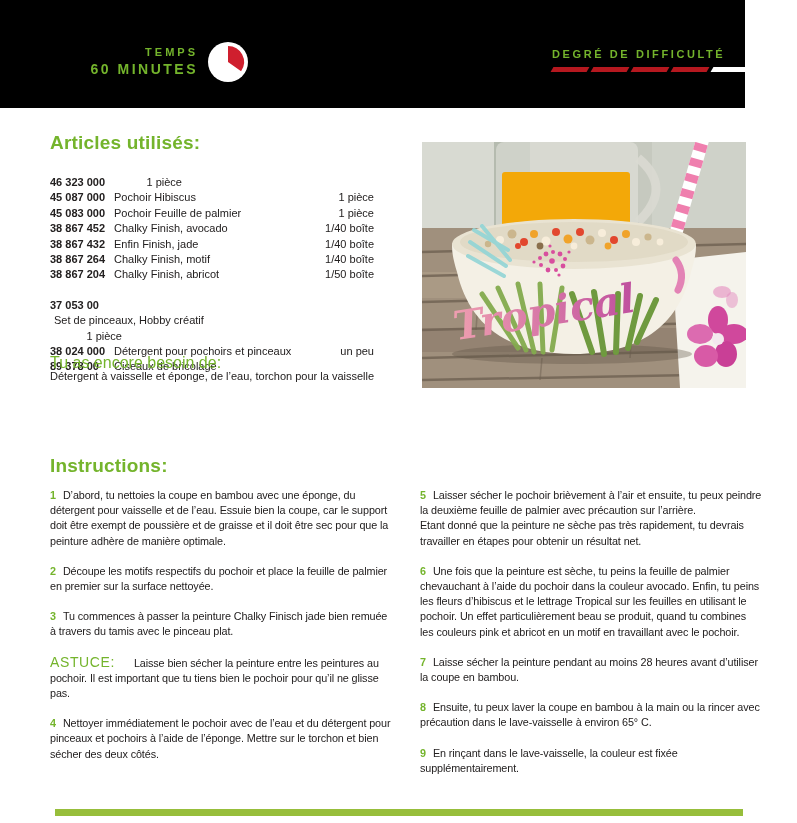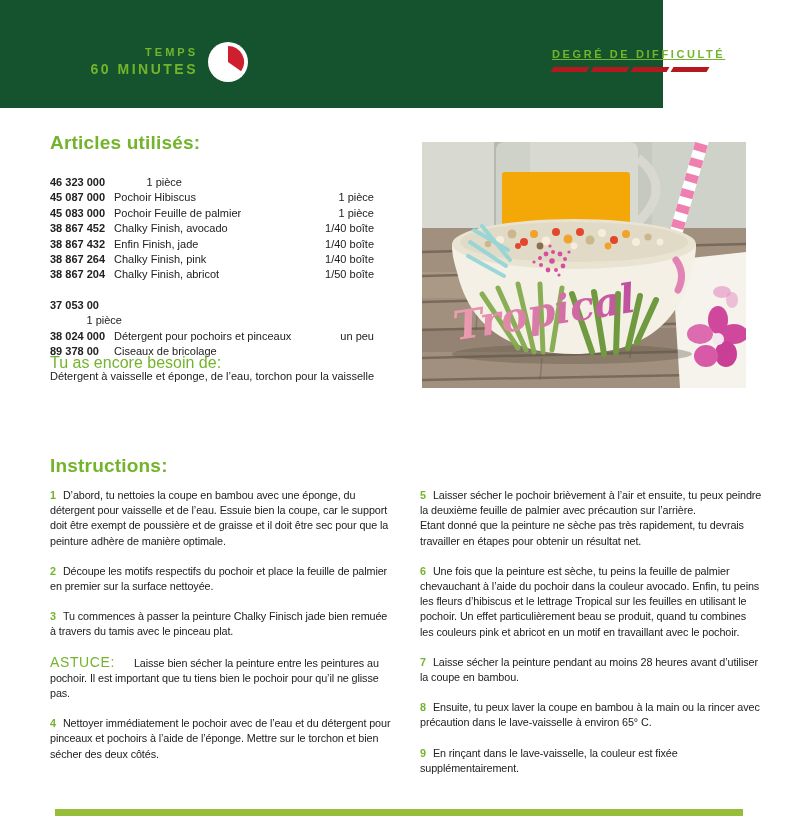--- a/index.html
+++ b/index.html
@@ -1,27 +1,27 @@
 <!DOCTYPE html>
 <html><head>
 <meta charset="utf-8">
 <style>
   html,body{margin:0;padding:0;background:#ffffff;}
   .page{
     position:relative;width:797px;height:823px;background:#ffffff;overflow:hidden;
     font-family:"Liberation Sans",sans-serif;color:#232020;
   }
   
-  .topband{position:absolute;left:0;top:0;width:663px;height:108px;background:#14532d;}
+  .topband{position:absolute;left:0;top:0;width:745px;height:108px;background:#000000;}
   .time-block{position:absolute;left:0;top:46px;width:198px;text-align:right;}
   .time-label{font-size:11px;font-weight:bold;letter-spacing:3px;color:#74b42c;}
   .time-value{font-size:14px;font-weight:800;letter-spacing:2.5px;color:#74b42c;margin-top:3px;}
   .clock{position:absolute;left:207px;top:41px;width:42px;height:42px;}
   .difficulty{position:absolute;left:552px;top:48px;width:196px;}
-  .diff-label{font-size:11px;font-weight:bold;letter-spacing:2.6px;color:#74b42c;text-decoration:underline;}
+  .diff-label{font-size:11px;font-weight:bold;letter-spacing:2.6px;color:#74b42c;}
   .diff-bars{display:flex;gap:4px;margin-top:7px;}
   .diff-bars .seg{flex:1;height:5px;background:#ffffff;transform:skewX(-30deg);}
   .diff-bars .seg.filled{background:#b5181f;}
   
   .sec-title{position:absolute;left:50px;margin:0;font-size:19px;font-weight:800;color:#74b42c;letter-spacing:0.2px;}
   #articles-title{top:132px;}
   .art-table{position:absolute;left:50px;top:175px;width:324px;font-size:11px;line-height:15.4px;}
   .art-row{display:flex;}
   .art-row.gap{margin-top:15px;flex-direction:column;}
   .art-num{width:60px;font-weight:bold;white-space:nowrap;}
@@ -92,30 +92,31 @@
         <span class="art-name">Chalky Finish, avocado</span>
         <span class="art-qty">1/40 boîte</span>
       </div>
     <div class="art-row">
         <span class="art-num">38 867 432</span>
         <span class="art-name">Enfin Finish, jade</span>
         <span class="art-qty">1/40 boîte</span>
       </div>
     <div class="art-row">
         <span class="art-num">38 867 264</span>
-        <span class="art-name">Chalky Finish, pink</span>
+        <span class="art-name">Chalky Finish, motif</span>
         <span class="art-qty">1/40 boîte</span>
       </div>
     <div class="art-row">
         <span class="art-num">38 867 204</span>
         <span class="art-name">Chalky Finish, abricot</span>
         <span class="art-qty">1/50 boîte</span>
       </div>
     <div class="art-row gap">
         <span class="art-num">37 053 00</span>
+        <span class="art-name">Set de pinceaux, Hobby créatif</span>
         <span class="art-qty">1 pièce</span>
       </div>
     <div class="art-row">
         <span class="art-num">38 024 000</span>
         <span class="art-name">Détergent pour pochoirs et pinceaux</span>
         <span class="art-qty">un peu</span>
       </div>
     <div class="art-row">
         <span class="art-num">89 378 00</span>
         <span class="art-name">Ciseaux de bricolage</span>

